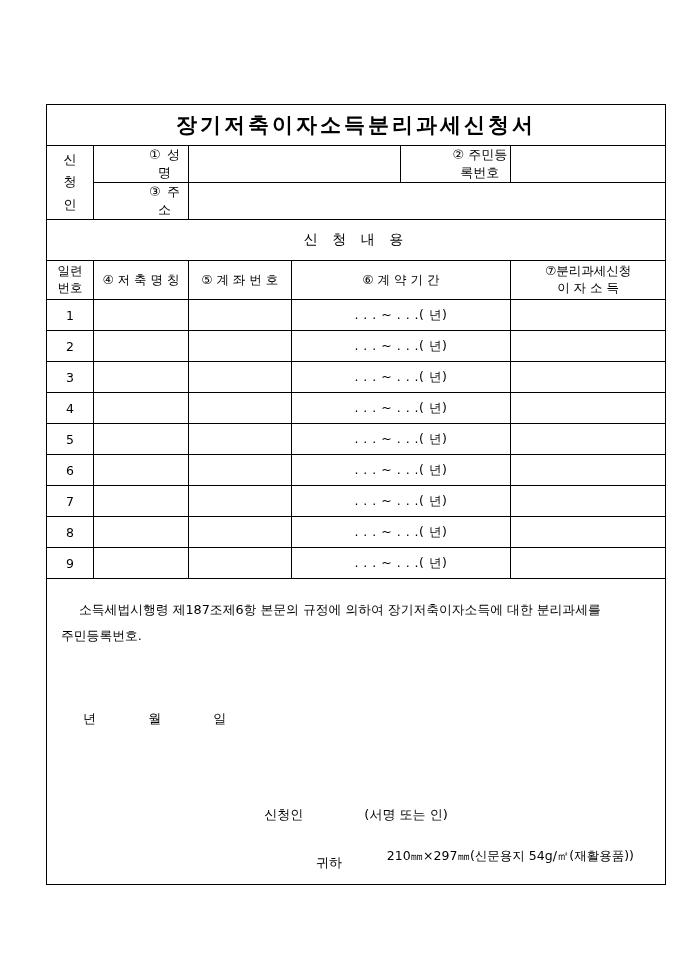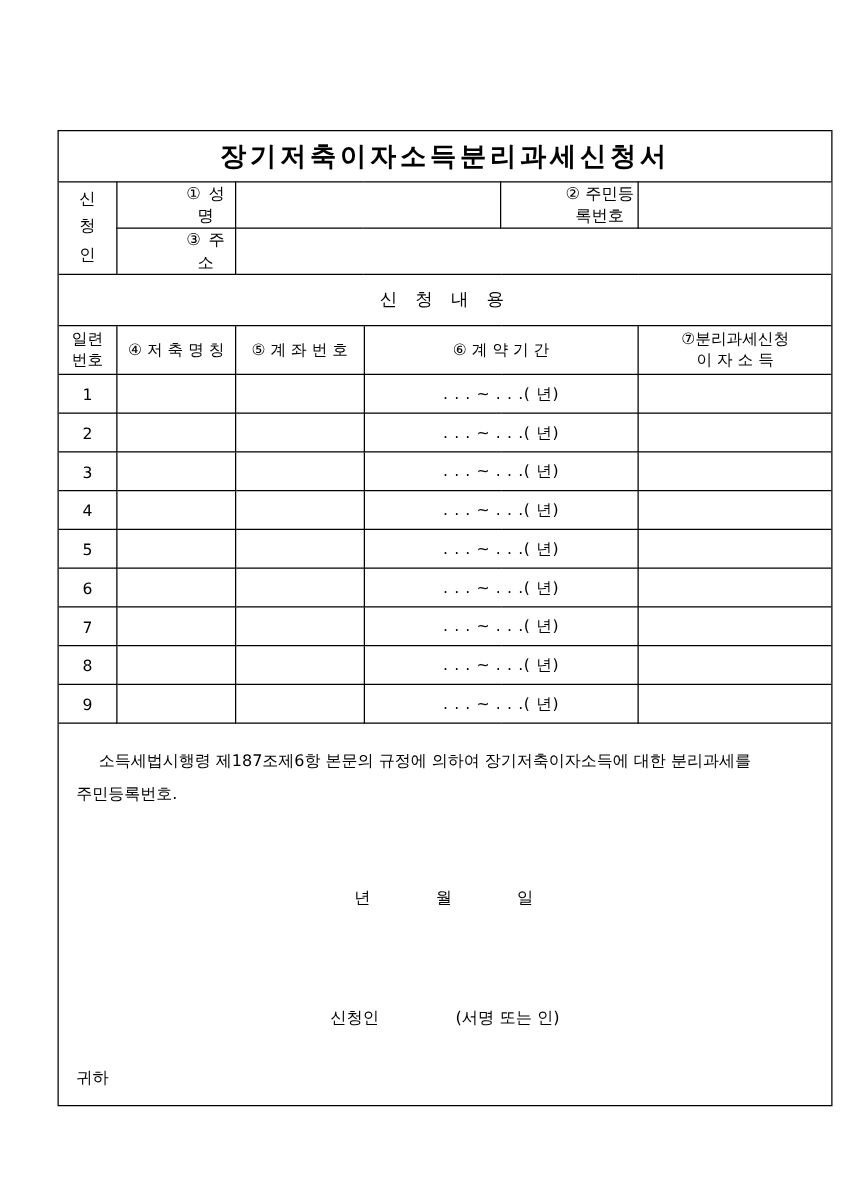--- a/index.html
+++ b/index.html
@@ -111,42 +111,42 @@
     border-bottom: none;
     text-align: left;
     padding: 18px 14px 8px 14px;
     font-size: 12.8px;
     line-height: 2.0;
     height: 236px;
     vertical-align: top;
   }
   .stmt-p1 { text-indent: 18px; }
   .date-line {
-    text-align: center;
+    text-align: left;
     margin-top: 58px;
     font-size: 13px;
     letter-spacing: 2px;
   }
   .date-line span { margin: 0 22px; }
   .sign-line {
     margin-top: 26px;
     text-align: center;
     font-size: 13px;
     position: relative;
   }
   .sign-applicant {
     display: inline-block;
     margin-top: 44px;
   }
   .sign-seal {
     display: inline-block;
     margin-left: 57px;
   }
   .to-line {
-    text-align: left;
+    text-align: center;
     margin-top: 22px;
     font-size: 13px;
     padding-right: 54px;
   }
   .footer-note {
     position: absolute;
     right: 46px;
     top: 848px;
     font-size: 12.5px;
     white-space: nowrap;
@@ -285,13 +285,14 @@
             <span class="sign-seal">(서명 또는 인)</span>
           </div>
 
           <div class="to-line">귀하</div>
         </td>
       </tr>
     </tbody>
       </table>
   </div>
 
+  <div class="footer-note">210㎜×297㎜(신문용지 54g/㎡(재활용품))</div>
 </div>
 
 </body></html>

